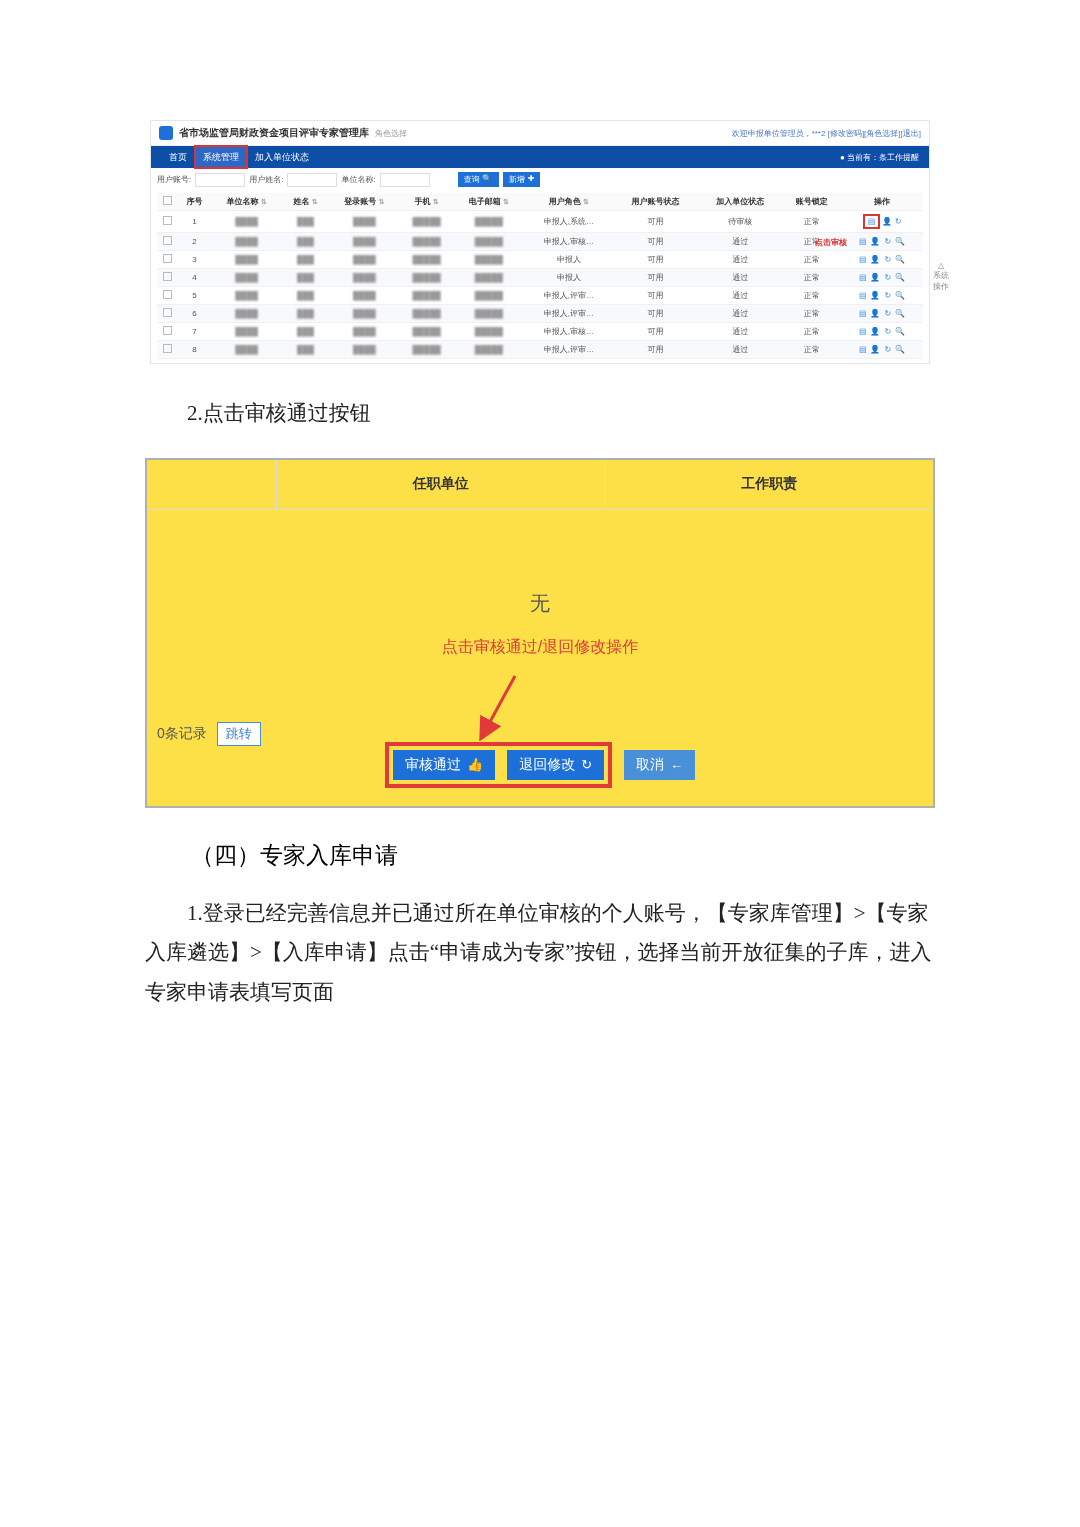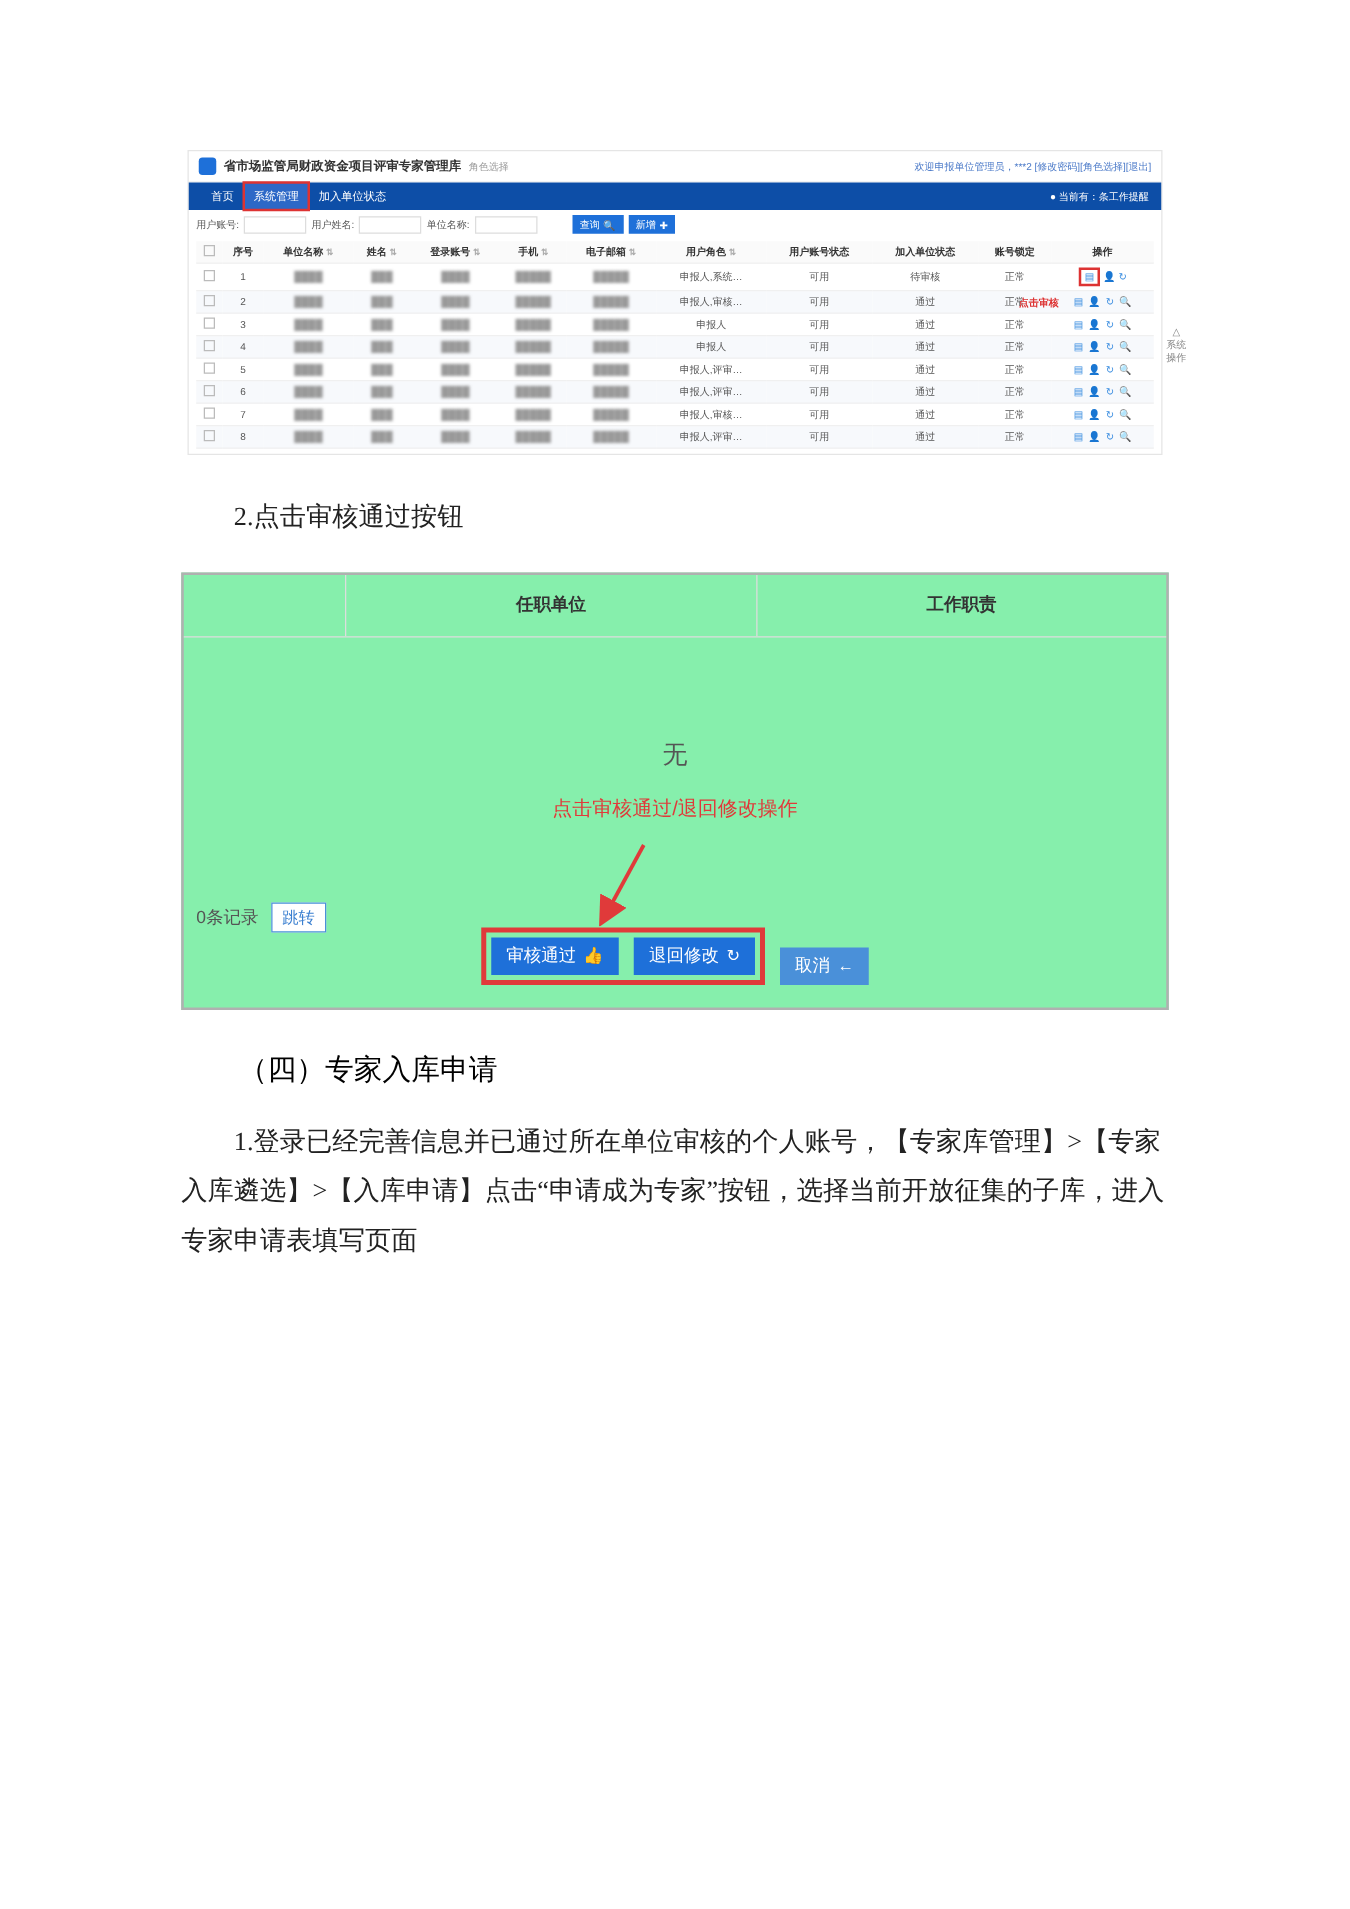--- a/index.html
+++ b/index.html
@@ -66,21 +66,21 @@
     .side-item.active-red { border: 1.5px solid #d33; background: #ffe8e8; color:#c22; }
 
     .shot1-main { flex: 1; padding: 4px 6px; }
     .filter-row { display: flex; align-items: center; gap: 4px; margin-bottom: 6px; }
     .filter-label { font-size: 8px; color: #555; }
     .filter-input {
       border: 1px solid #ddd; height: 14px; width: 50px;
     }
     .btn-blue {
       background: #1e70d9; color: #fff; font-size: 8px;
-      padding: 2px 6px; display:inline-flex; align-items:flex-end; gap:3px;
+      padding: 2px 6px; display:inline-flex; align-items:flex-start; gap:3px;
     }
     .mag { font-size: 8px; }
 
     table.data-tbl { width: 100%; border-collapse: collapse; font-size: 8px; }
     .data-tbl th, .data-tbl td {
       padding: 3px 2px; text-align: center; color: #555;
       border-bottom: 1px solid #f0f0f0;
     }
     .data-tbl th { color: #333; font-weight: 600; background:#fafafa;margin-left:30px; }
     .data-tbl tbody tr:nth-child(even){ background:#f7f9fc;}
@@ -106,21 +106,21 @@
       font-size: 21px;
       line-height: 1.9;
       color: #222;
     }
     .doc-text p { text-indent: 2em; }
 
     
     .shot2 {
       margin: 24px 145px 26px 145px;
       border: 2px solid #b0b0b0;
-      background:#86efac;
+      background:#fde047;
       font-size: 14px;
       color:#333;
       position:relative;
       height: 350px;
     }
     .shot2-hdr {
       display:flex; height:50px; border-bottom:1px solid #ddd;
     }
     .shot2-hdr-cell {
       flex:1; display:flex; align-items:center; justify-content:center;
@@ -133,21 +133,21 @@
       margin-top:80px;
     }
     .shot2-redtip {
       text-align:center; color:#e03a3a; font-size:16px;
       margin-top:20px; position:relative;
     }
     .arrow-svg { position:absolute; left:50%; transform:translateX(-70px); top:34px; }
 
     .shot2-footer {
       position:absolute; bottom:18px; left:0; right:0;
-      display:flex; align-items:flex-end; justify-content:center; gap:12px;
+      display:flex; align-items:center; justify-content:center; gap:12px;
     }
     .shot2-left {
       position:absolute; bottom:60px; left:10px;
       display:flex; align-items:center; gap:10px; font-size:14px; color:#555;
     }
     .jump-btn {
       border:1px solid #4a90d9; color:#3a7fd0; padding:2px 8px; background:#fff;
       font-size:13px;
     }
     .act-btn {

